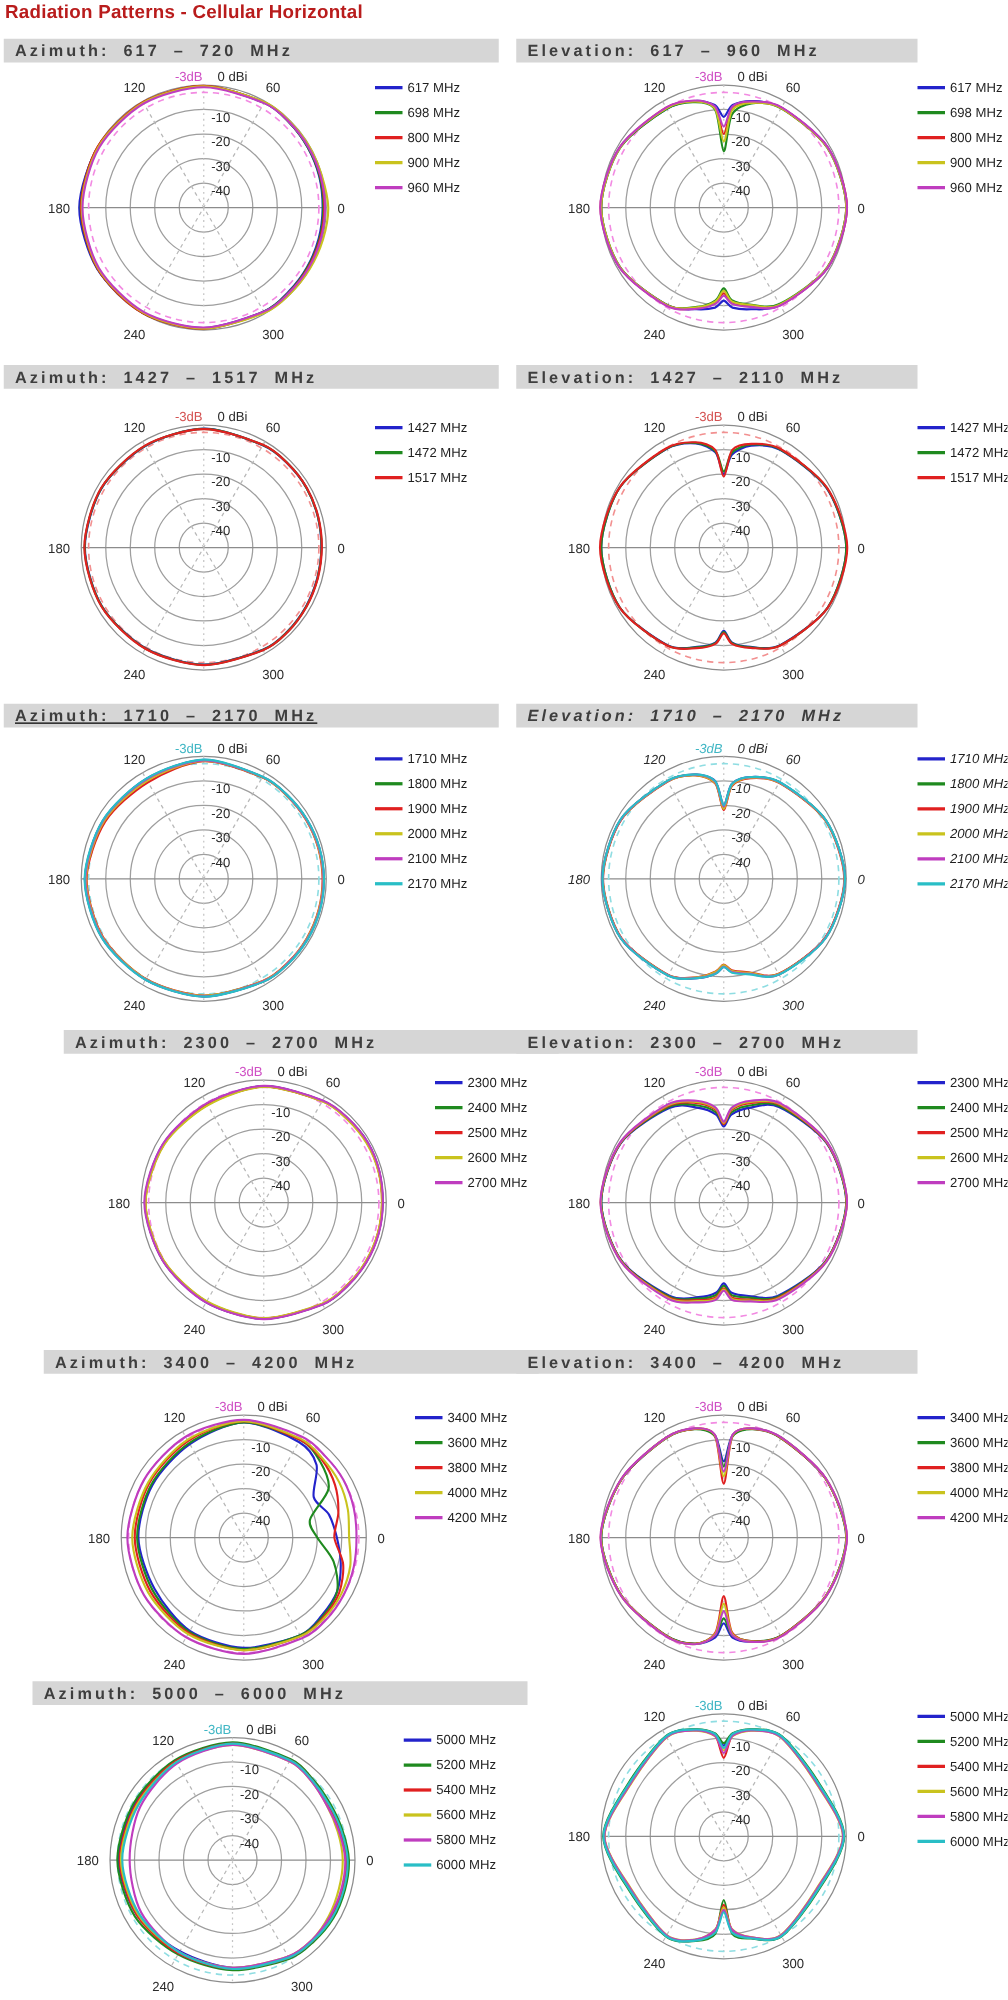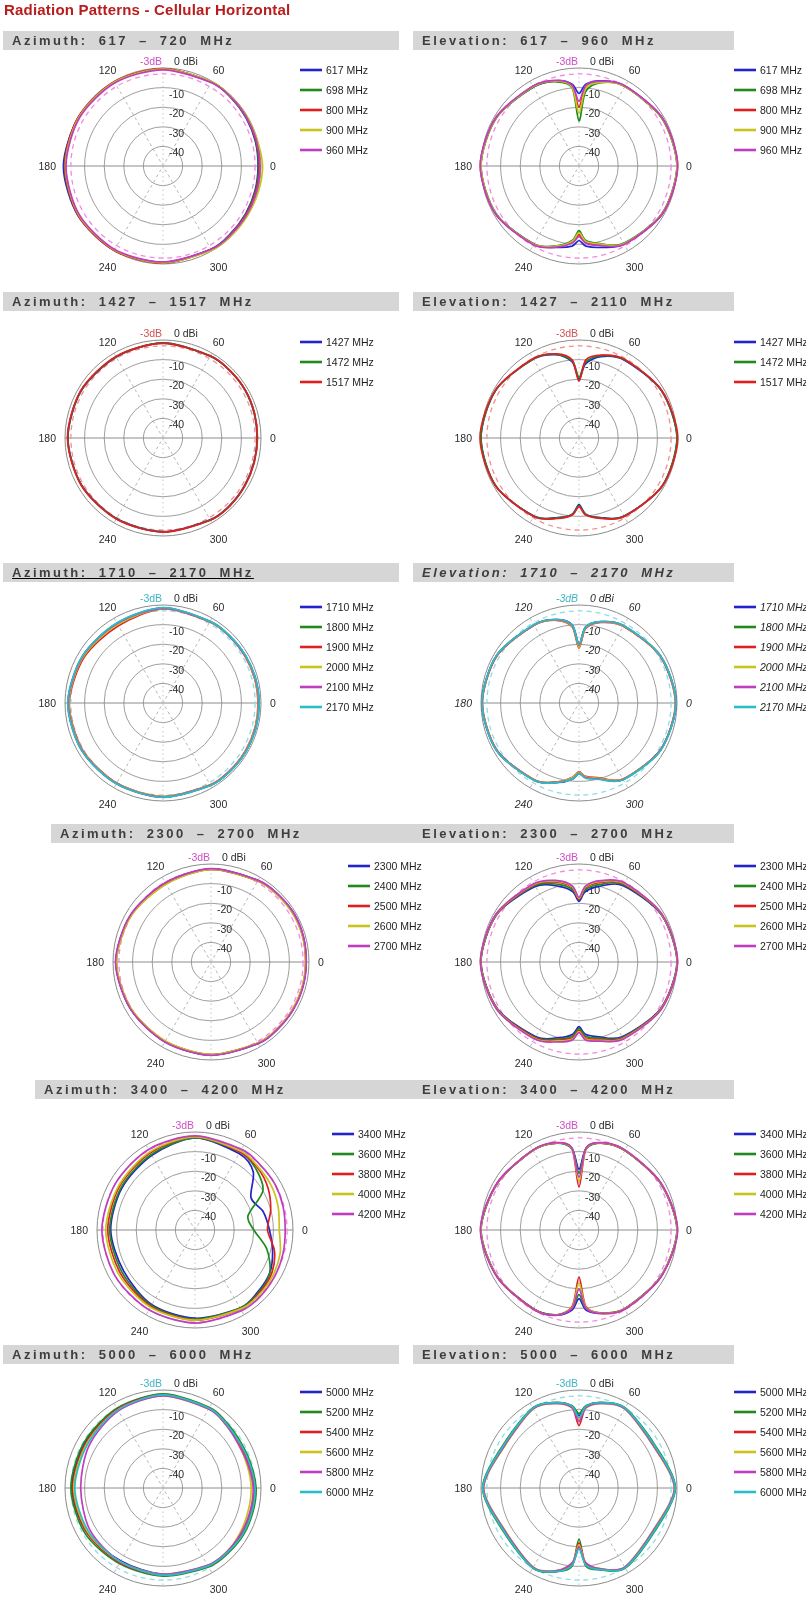--- a/index.html
+++ b/index.html
@@ -448,21 +448,21 @@
           <text x="354" y="58.5" font-size="10.5" fill="#1f1f1f">3600 MHz</text>
           <line x1="328" y1="75" x2="350" y2="75" stroke="#e02020" stroke-width="2.6"></line>
           <text x="354" y="78.5" font-size="10.5" fill="#1f1f1f">3800 MHz</text>
           <line x1="328" y1="95" x2="350" y2="95" stroke="#c9c31e" stroke-width="2.6"></line>
           <text x="354" y="98.5" font-size="10.5" fill="#1f1f1f">4000 MHz</text>
           <line x1="328" y1="115" x2="350" y2="115" stroke="#bf3dbf" stroke-width="2.6"></line>
           <text x="354" y="118.5" font-size="10.5" fill="#1f1f1f">4200 MHz</text>
         </g>
       </svg>
     </div>
-    <div class="panel left" style="left: 0px; top: 1345px;">
+    <div class="panel left" style="left: 0px; top: 1345px; padding-left: 23px;">
       <div class="panel-header">Azimuth: 5000 – 6000 MHz</div>
       <svg width="400" height="236" viewBox="0 0 400 236">
         <circle cx="163" cy="124" r="98.0" fill="none" stroke="#8c8c8c" stroke-width="1"></circle>
         <circle cx="163" cy="124" r="78.4" fill="none" stroke="#9e9e9e" stroke-width="1"></circle>
         <circle cx="163" cy="124" r="58.8" fill="none" stroke="#9e9e9e" stroke-width="1"></circle>
         <circle cx="163" cy="124" r="39.2" fill="none" stroke="#9e9e9e" stroke-width="1"></circle>
         <circle cx="163" cy="124" r="19.6" fill="none" stroke="#9e9e9e" stroke-width="1"></circle>
         <line x1="65" y1="124" x2="261" y2="124" stroke="#8c8c8c" stroke-width="1"></line>
         <line x1="163" y1="26" x2="163" y2="222" stroke="#c4c4c4" stroke-width="1" stroke-dasharray="1.5 3"></line>
         <line x1="212.0" y1="39.1" x2="114.0" y2="208.9" stroke="#b8b8b8" stroke-width="1" stroke-dasharray="3 3"></line>
@@ -496,21 +496,20 @@
           <line x1="300" y1="88" x2="322" y2="88" stroke="#c9c31e" stroke-width="2.6"></line>
           <text x="326" y="91.5" font-size="10.5" fill="#1f1f1f">5600 MHz</text>
           <line x1="300" y1="108" x2="322" y2="108" stroke="#bf3dbf" stroke-width="2.6"></line>
           <text x="326" y="111.5" font-size="10.5" fill="#1f1f1f">5800 MHz</text>
           <line x1="300" y1="128" x2="322" y2="128" stroke="#29bec6" stroke-width="2.6"></line>
           <text x="326" y="131.5" font-size="10.5" fill="#1f1f1f">6000 MHz</text>
         </g>
       </svg>
     </div>
     <div class="panel right" style="left: 406px; top: 1345px;">
-      <div class="panel-header">Elevation: 5000 – 6000 MHz</div>
       <svg width="400" height="236" viewBox="0 0 400 236">
         <circle cx="173" cy="124" r="98.0" fill="none" stroke="#8c8c8c" stroke-width="1"></circle>
         <circle cx="173" cy="124" r="78.4" fill="none" stroke="#9e9e9e" stroke-width="1"></circle>
         <circle cx="173" cy="124" r="58.8" fill="none" stroke="#9e9e9e" stroke-width="1"></circle>
         <circle cx="173" cy="124" r="39.2" fill="none" stroke="#9e9e9e" stroke-width="1"></circle>
         <circle cx="173" cy="124" r="19.6" fill="none" stroke="#9e9e9e" stroke-width="1"></circle>
         <line x1="75" y1="124" x2="271" y2="124" stroke="#8c8c8c" stroke-width="1"></line>
         <line x1="173" y1="26" x2="173" y2="222" stroke="#c4c4c4" stroke-width="1" stroke-dasharray="1.5 3"></line>
         <line x1="222.0" y1="39.1" x2="124.0" y2="208.9" stroke="#b8b8b8" stroke-width="1" stroke-dasharray="3 3"></line>
         <line x1="124.0" y1="39.1" x2="222.0" y2="208.9" stroke="#b8b8b8" stroke-width="1" stroke-dasharray="3 3"></line>

